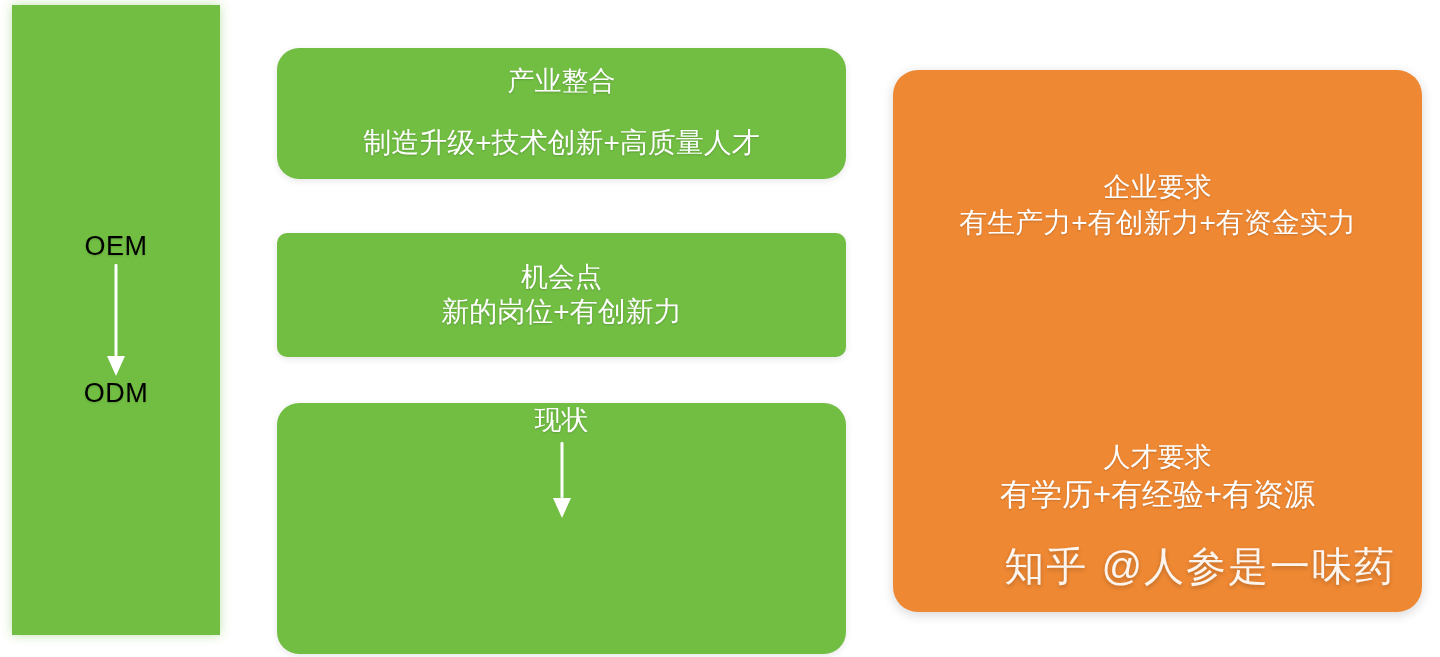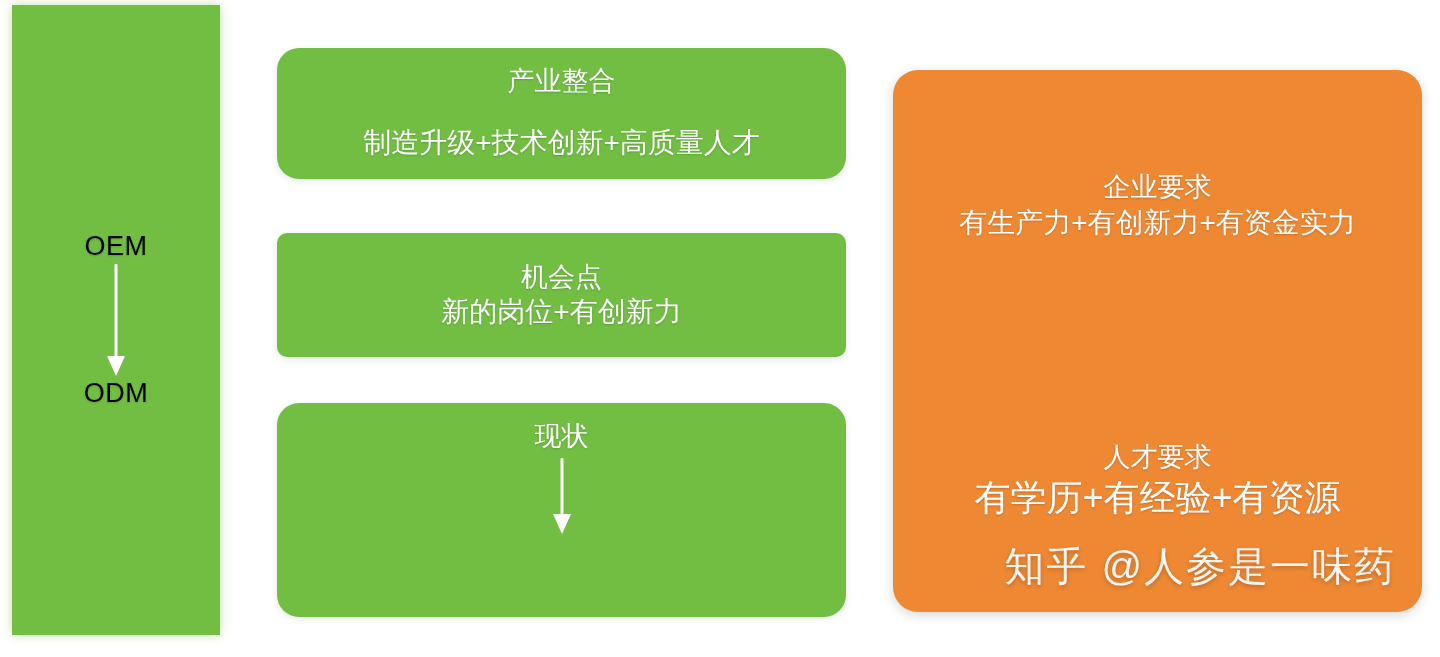--- a/index.html
+++ b/index.html
@@ -106,23 +106,22 @@
 
   #card-opportunity {
     left: 277px; top: 233px;
     width: 569px; height: 124px; border-radius: 10px;
   }
   #card-opportunity .title { font-size: 27px; }
   #card-opportunity .sub   { font-size: 28px; }
 
   #card-status {
     left: 277px; top: 403px;
-    width: 569px; height: 214px;
+    width: 569px; height: 251px;
     justify-content: flex-start;
-    padding-top: 16px;
   }
   #card-status .title { font-size: 27px; }
   #card-status .sub   { font-size: 28px; }
   #card-status .result{ font-size: 28px; margin-top: 2px; }
   #card-status .arrow-card { height: 74px; margin-top: 4px; }
   #card-status .arrow-card .shaft { height: 56px; }
   #card-status .arrow-card .head  { top: 56px; }
 
   
   #card-orange {
@@ -145,21 +144,21 @@
     line-height: 1.3;
     text-shadow: 0 1px 2px rgba(0,0,0,0.18);
     white-space: nowrap;
   }
   #orange-company { top: 100px; }
   #orange-company .title { font-size: 27px; }
   #orange-company .sub   { font-size: 28px; }
 
   #orange-talent { top: 370px; }
   #orange-talent .title { font-size: 27px; }
-  #orange-talent .sub   { font-size: 36px; }
+  #orange-talent .sub   { font-size: 31px; }
 
   .watermark {
     position: absolute;
     left: 0; right: 26px;
     bottom: 26px;
     text-align: right;
     font-size: 40px;
     line-height: 1;
     color: rgba(255,255,255,0.92);
     letter-spacing: 2px;

